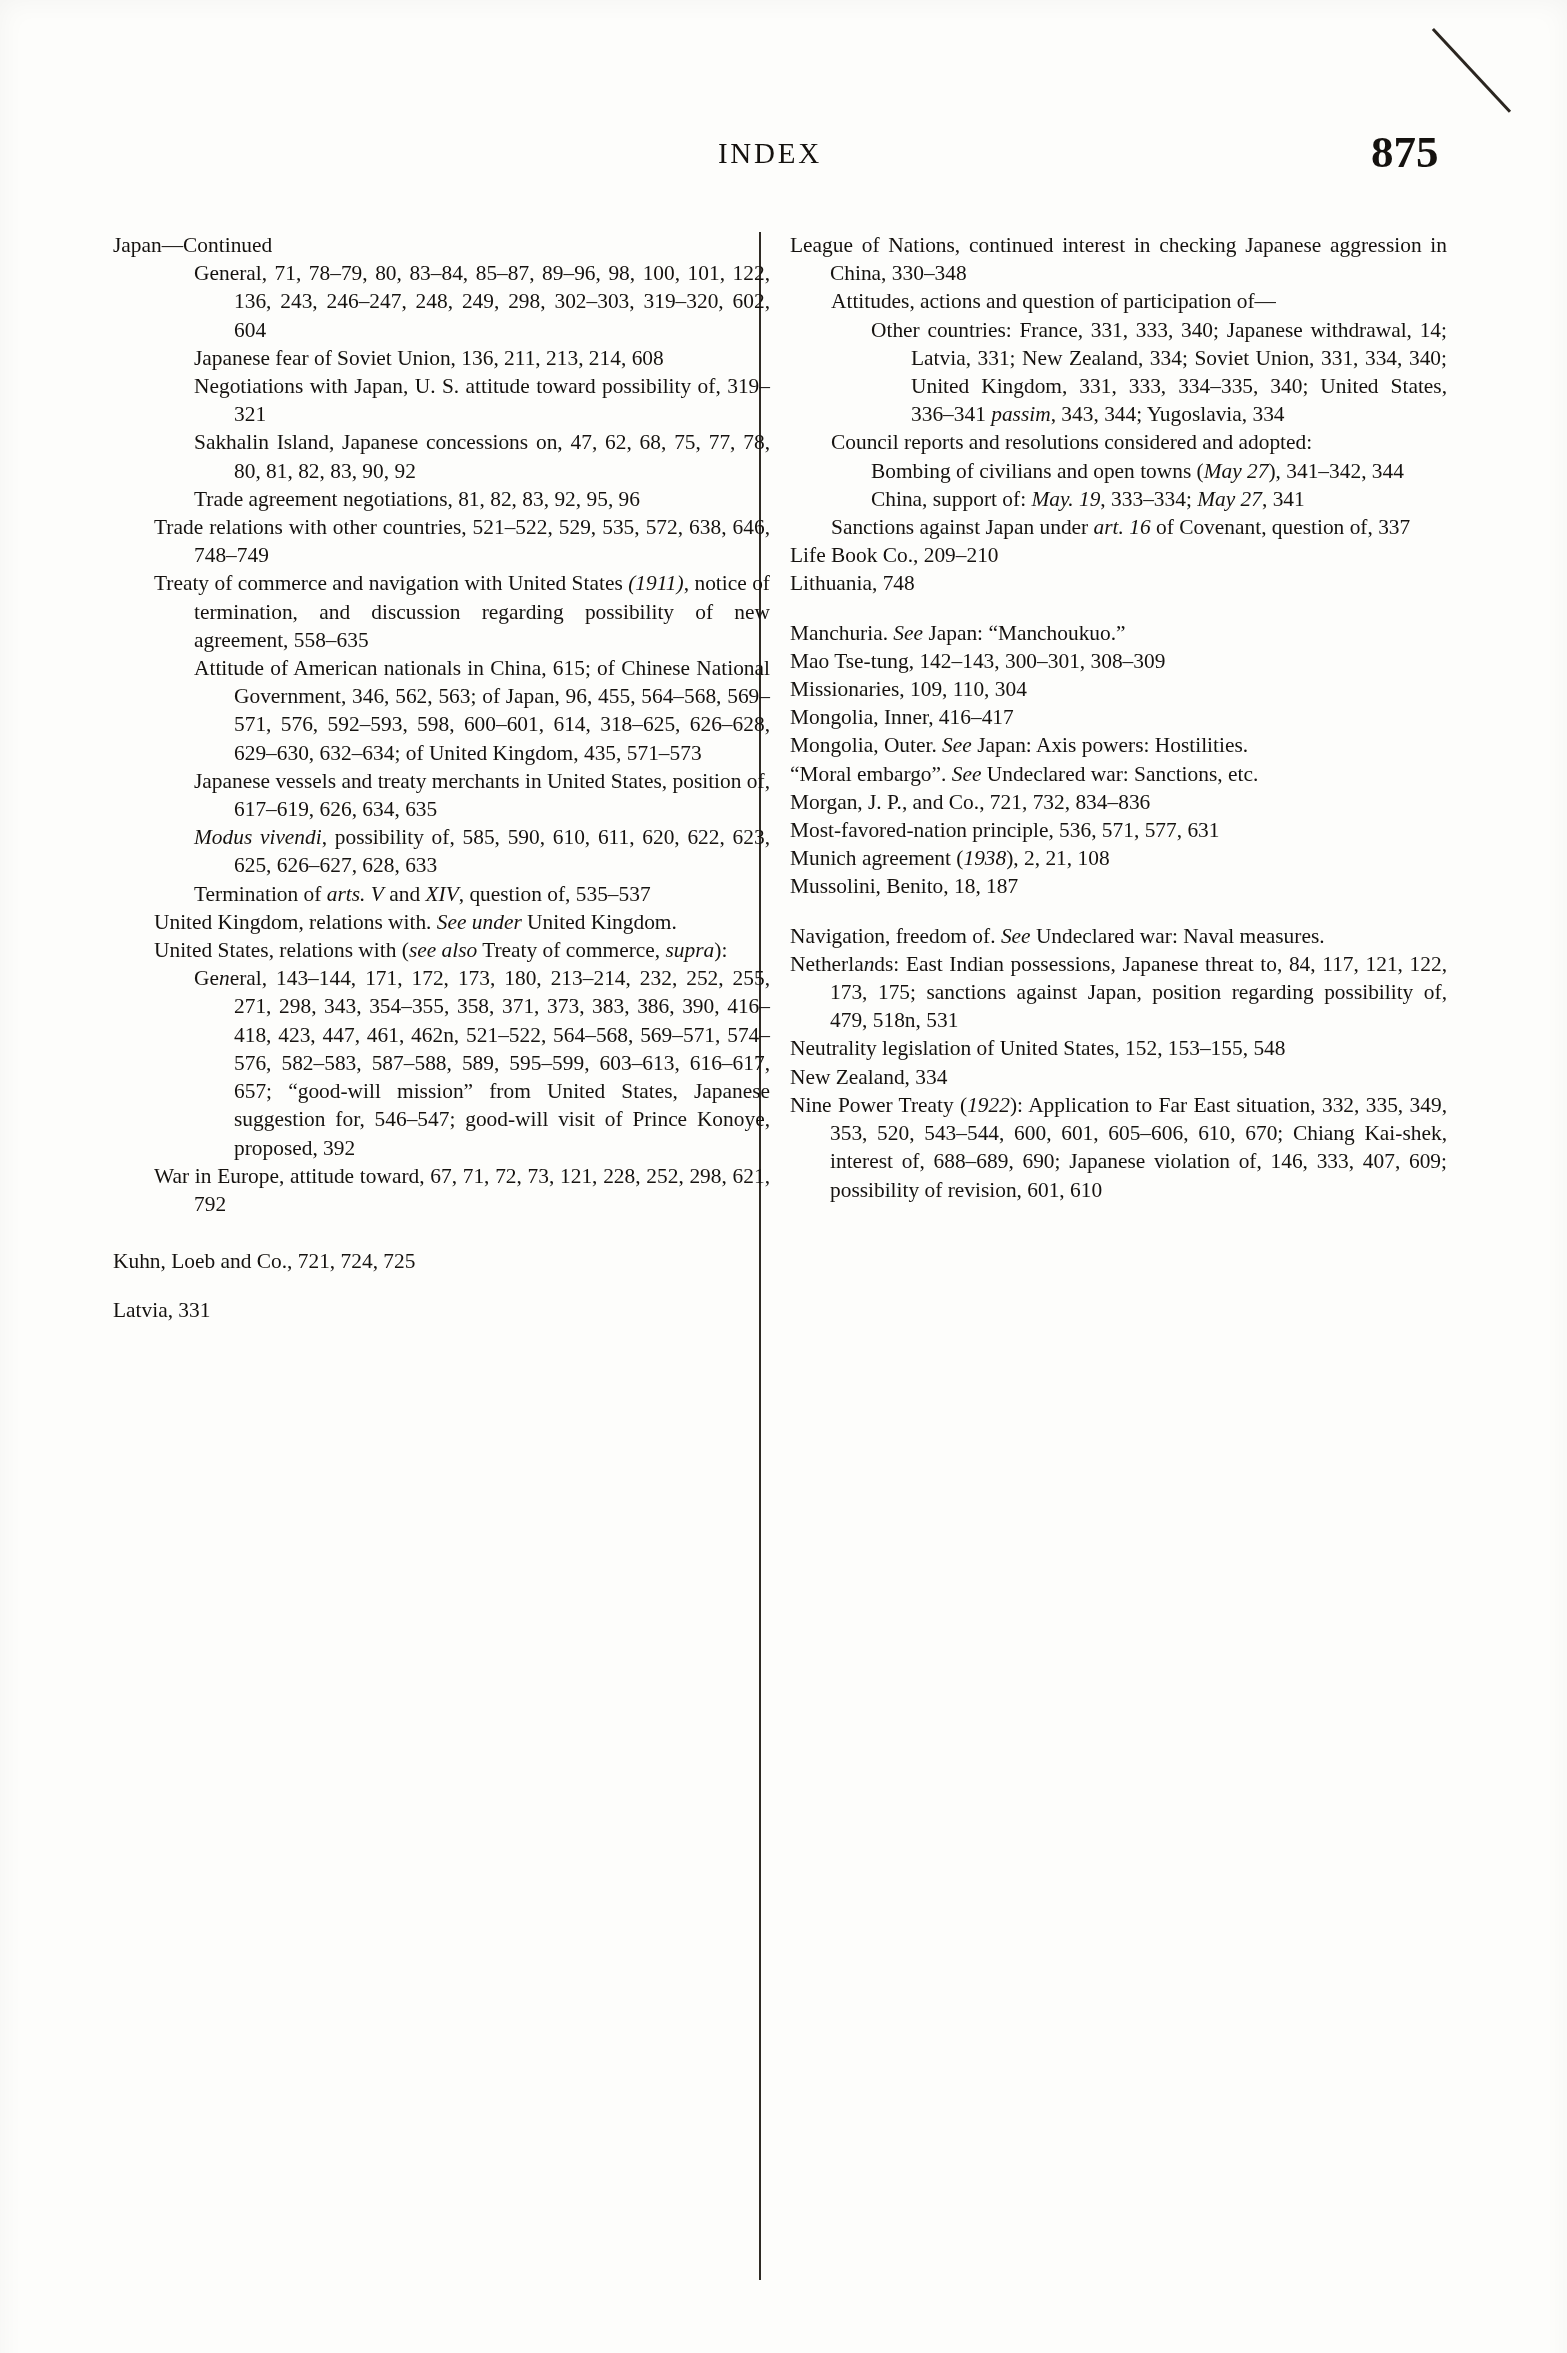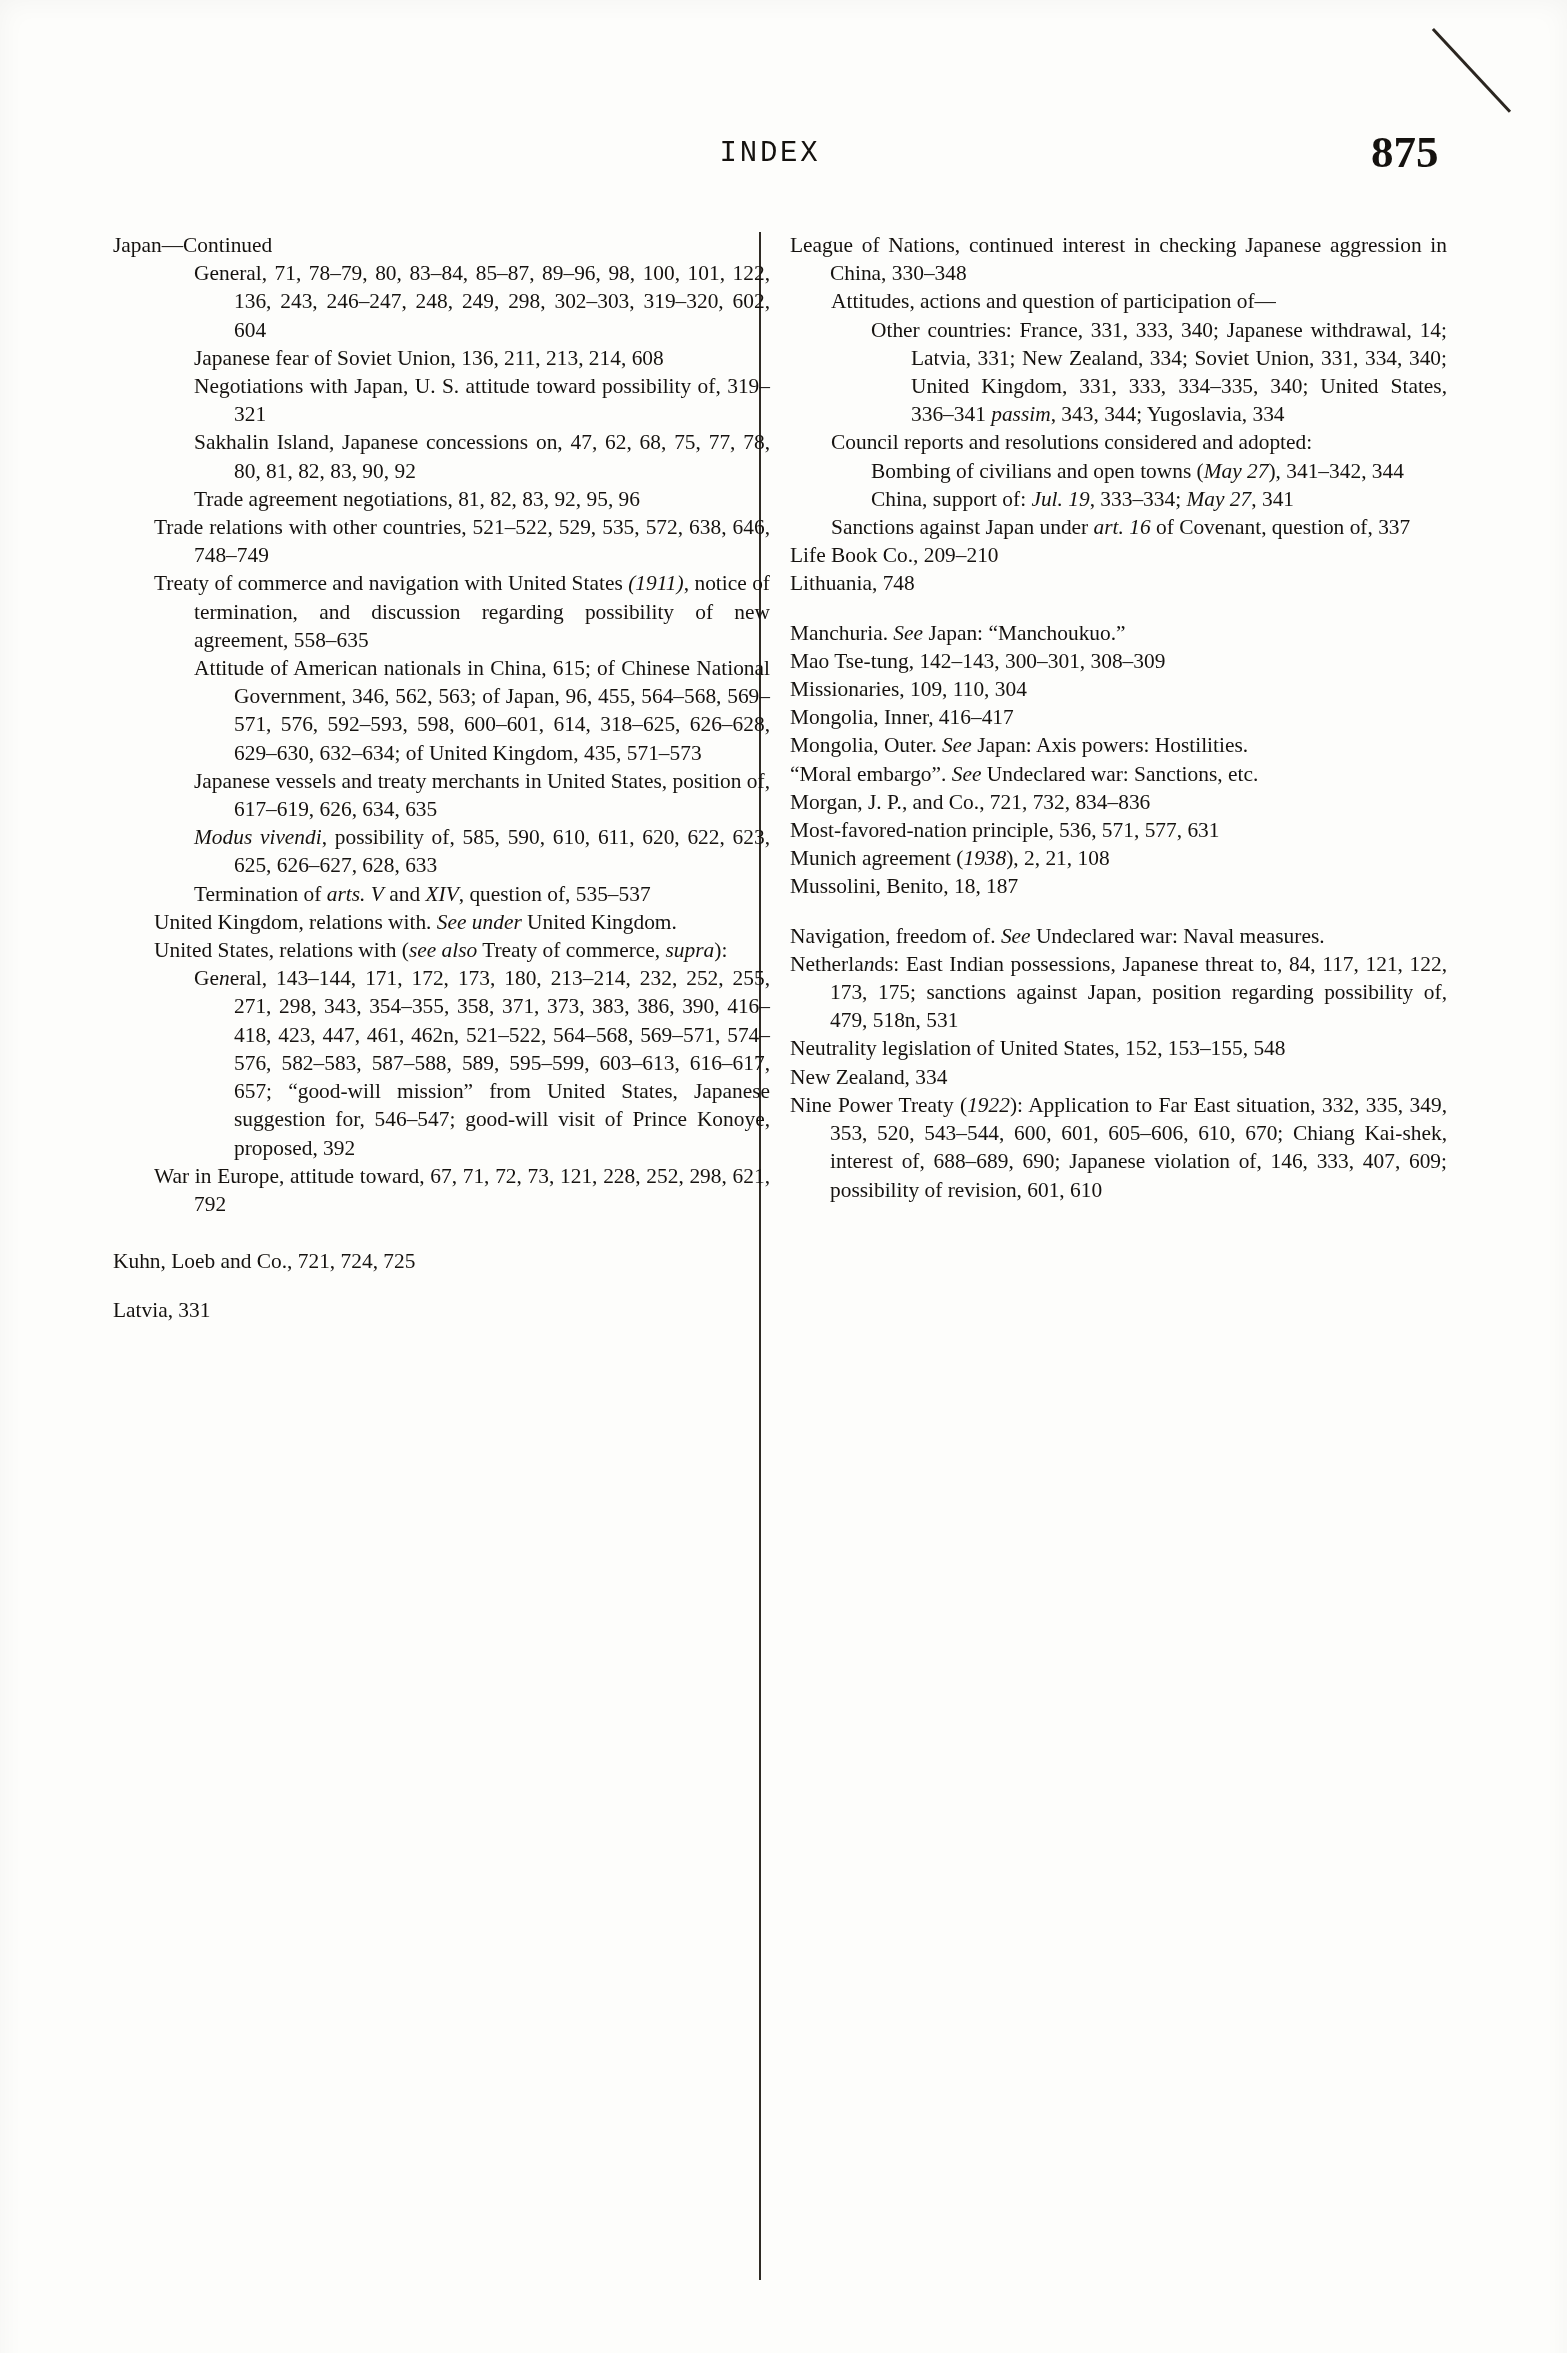--- a/index.html
+++ b/index.html
@@ -53,21 +53,21 @@
     text-align: center;
   }
   .header-inner {
     display: inline-block;
     position: relative;
     width: 1309px;
   }
   .index-word {
     font-size: 29px;
     letter-spacing: 2.8px;
-    font-family: Liberation Mono, monospace;
+    font-family: Liberation Serif, serif;
     display: inline-block;
     margin-left: -28px;
   }
   .page-number {
     position: absolute;
     right: 0;
     top: -11.3px;
     font-size: 45px;
     font-weight: bold;
     font-family: "Liberation Serif", serif;
@@ -145,21 +145,21 @@
         <p class="entry lvl0h">Kuhn, Loeb and Co., 721, 724, 725</p>
         <div class="gap-md"></div>
         <p class="entry lvl0h">Latvia, 331</p>
       </div>
     <div class="column" id="col-right">
         <p class="entry lvl0h">League of Nations, continued interest in checking Japanese aggression in China, 330–348</p>
         <p class="entry lvl1">Attitudes, actions and question of participation of—</p>
         <p class="entry lvl2">Other countries: France, 331, 333, 340; Japanese withdrawal, 14; Latvia, 331; New Zealand, 334; Soviet Union, 331, 334, 340; United Kingdom, 331, 333, 334–335, 340; United States, 336–341 <span class="it">passim</span>, 343, 344; Yugoslavia, 334</p>
         <p class="entry lvl1">Council reports and resolutions considered and adopted:</p>
         <p class="entry lvl2">Bombing of civilians and open towns (<span class="it">May 27</span>), 341–342, 344</p>
-        <p class="entry lvl2">China, support of: <span class="it">Jul. 19</span>, 333–334; <span class="it">May 27</span>, 341</p>
+        <p class="entry lvl2">China, support of: <span class="it">May. 19</span>, 333–334; <span class="it">May 27</span>, 341</p>
         <p class="entry lvl1">Sanctions against Japan under <span class="it">art. 16</span> of Covenant, question of, 337</p>
         <p class="entry lvl0h">Life Book Co., 209–210</p>
         <p class="entry lvl0h">Lithuania, 748</p>
         <div class="gap-md"></div>
         <p class="entry lvl0h">Manchuria. <span class="it">See</span> Japan: “Manchoukuo.”</p>
         <p class="entry lvl0h">Mao Tse-tung, 142–143, 300–301, 308–309</p>
         <p class="entry lvl0h">Missionaries, 109, 110, 304</p>
         <p class="entry lvl0h">Mongolia, Inner, 416–417</p>
         <p class="entry lvl0h">Mongolia, Outer. <span class="it">See</span> Japan: Axis powers: Hostilities.</p>
         <p class="entry lvl0h">“Moral embargo”. <span class="it">See</span> Undeclared war: Sanctions, etc.</p>

